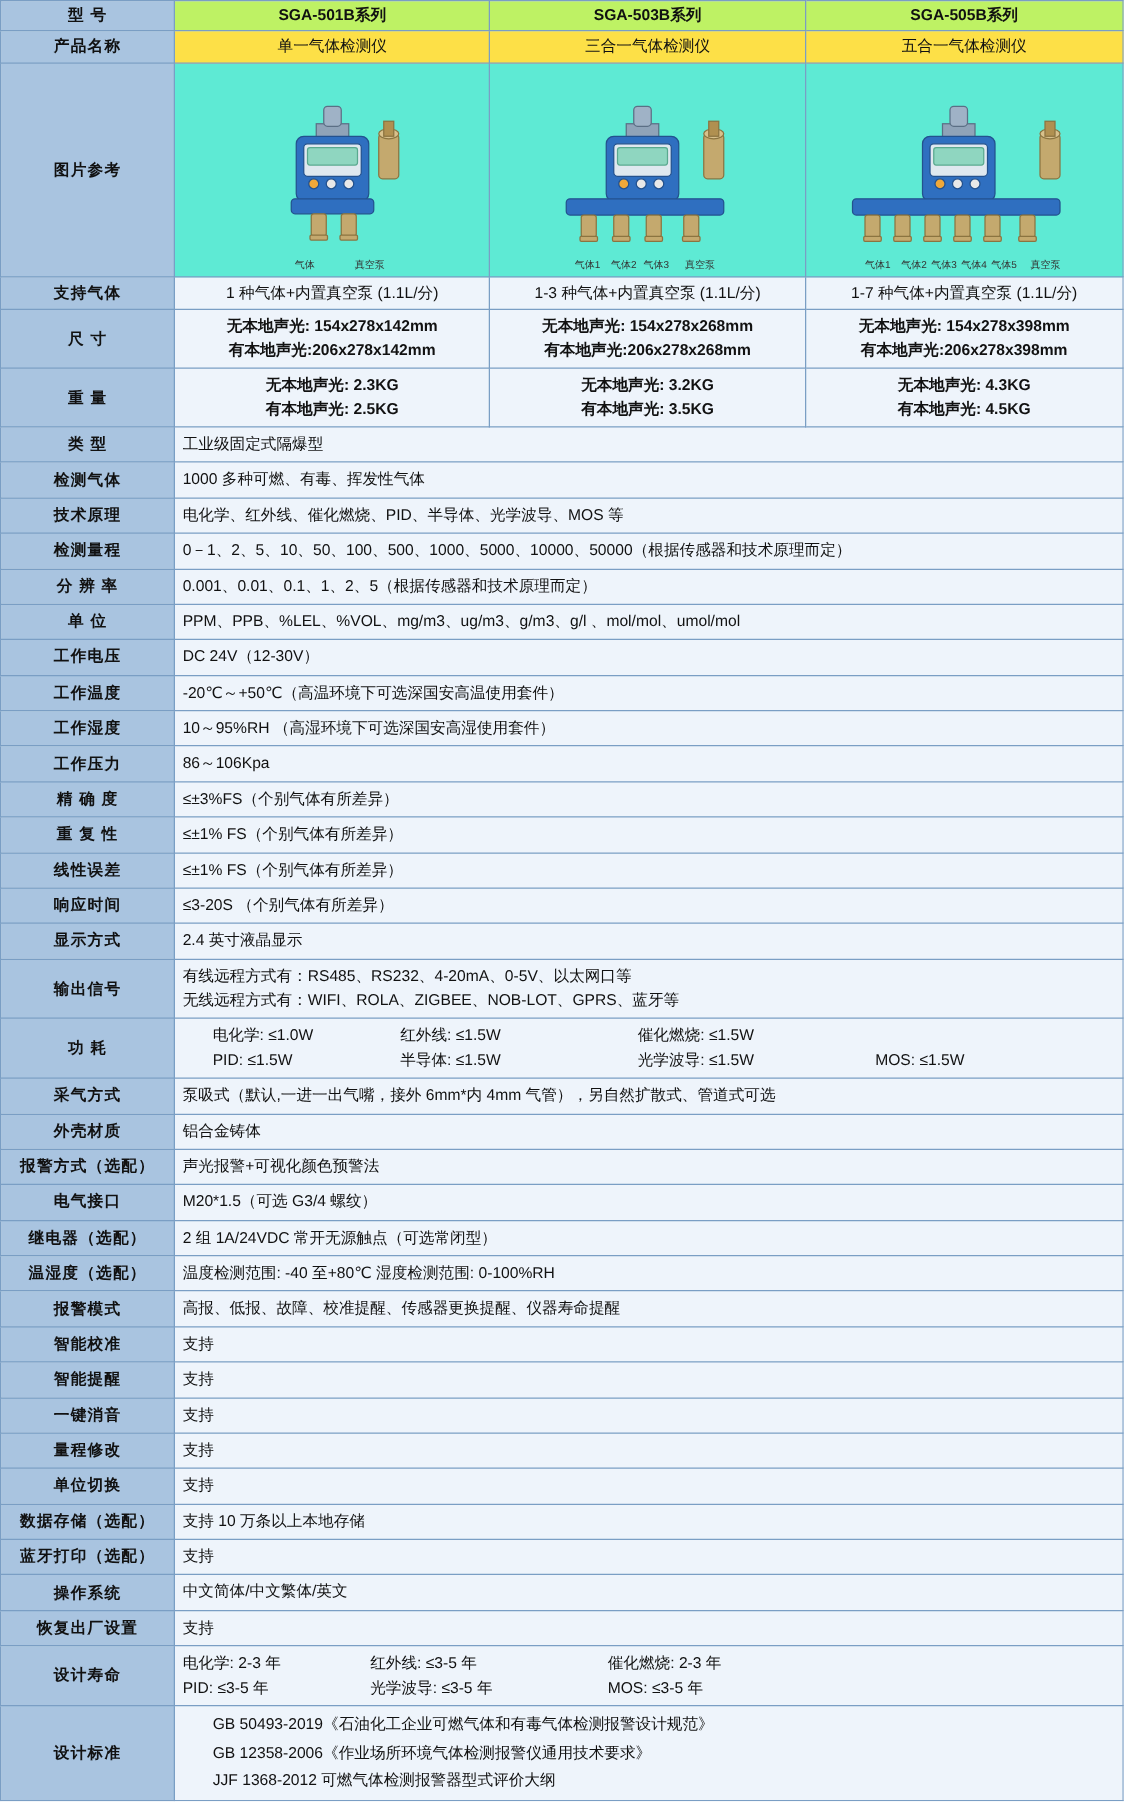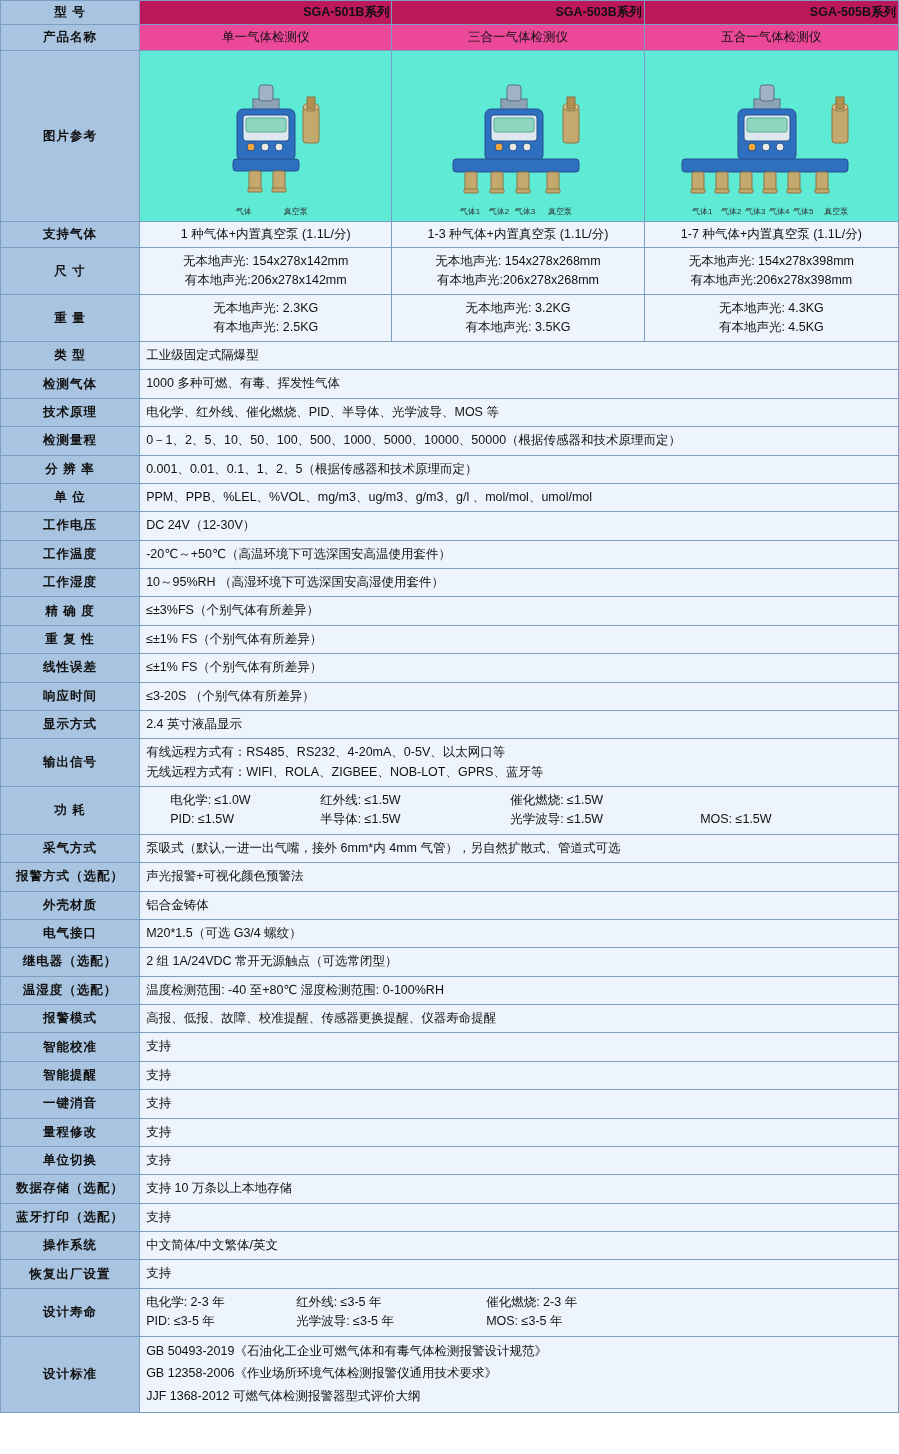--- a/index.html
+++ b/index.html
@@ -3,33 +3,33 @@
 <meta charset="utf-8">
 <style>
   html,body{margin:0;padding:0;background:#fff;}
   body{font-family:"Liberation Sans","DejaVu Sans",sans-serif;}
   .sheet{width:899px;margin:0;}
   table{border-collapse:collapse;width:899px;table-layout:fixed;}
   td{border:1px solid #7a9ec4;vertical-align:middle;font-size:12.5px;color:#111;}
   .lbl{background:#a9c4e0;text-align:center;font-weight:bold;width:139px;letter-spacing:1px;padding:3px 2px;}
   .val{background:#eef4fb;padding:4px 6px;line-height:1.55;}
   .valc{background:#eef4fb;padding:4px 22px;text-align:center;}
-  .hdr{background:#be185d;text-align:right;font-weight:bold;padding:0 2px;}
-  .sub{background:#ec4899;text-align:center;padding:4px 2px;}
+  .hdr{background:#bef264;text-align:center;font-weight:bold;padding:0 2px;}
+  .sub{background:#fde047;text-align:center;padding:4px 2px;}
   .imgcell{background:#5eead4;text-align:center;padding:4px 0;}
-  .two-line div{padding:1px 0;}
+  .two-line div{padding:1px 0;font-weight:bold;}
   .pwr-row{display:flex;}
   .pwr-row .c1{width:150px;margin-left:24px;}
   .pwr-row .c2{width:190px;}
   .pwr-row .c3{width:190px;}
   .life-row{display:flex;}
   .life-row .c1{width:150px;}
   .life-row .c2{width:190px;}
   .life-row .c3{width:190px;}
-  .std-list div{padding:1.5px 0;}
+  .std-list div{padding:1.5px 0;margin-left:24px;}
   
   .device{position:relative;display:inline-block;}
   .dev-svg{display:block;margin:0 auto;}
   .gaslabels{font-size:8px;color:#333;text-align:center;margin-top:1px;letter-spacing:0;}
   .gaslabels span{display:inline-block;text-align:center;}
 </style>
 </head>
 <body>
 
 <div class="sheet">
@@ -227,20 +227,24 @@
         </tr>
   <tr>
           <td class="lbl">工作温度</td>
           <td class="val" colspan="3">-20℃～+50℃（高温环境下可选深国安高温使用套件）</td>
         </tr>
   <tr>
           <td class="lbl">工作湿度</td>
           <td class="val" colspan="3">10～95%RH   （高湿环境下可选深国安高湿使用套件）</td>
         </tr>
   <tr>
+          <td class="lbl">工作压力</td>
+          <td class="val" colspan="3">86～106Kpa</td>
+        </tr>
+  <tr>
           <td class="lbl">精 确 度</td>
           <td class="val" colspan="3">≤±3%FS（个别气体有所差异）</td>
         </tr>
   <tr>
           <td class="lbl">重 复 性</td>
           <td class="val" colspan="3">≤±1% FS（个别气体有所差异）</td>
         </tr>
   <tr>
           <td class="lbl">线性误差</td>
           <td class="val" colspan="3">≤±1% FS（个别气体有所差异）</td>
@@ -277,26 +281,26 @@
         <span><span>MOS:</span> <span>≤1.5W</span></span>
       </div>
     </td>
   </tr>
 
   <tr>
           <td class="lbl">采气方式</td>
           <td class="val" colspan="3">泵吸式（默认,一进一出气嘴，接外 6mm*内 4mm 气管），另自然扩散式、管道式可选</td>
         </tr>
   <tr>
+          <td class="lbl">外壳材质</td>
+          <td class="val" colspan="3">铝合金铸体</td>
+        </tr>
+  <tr>
           <td class="lbl">报警方式（选配）</td>
           <td class="val" colspan="3">声光报警+可视化颜色预警法</td>
-        </tr>
-  <tr>
-          <td class="lbl">外壳材质</td>
-          <td class="val" colspan="3">铝合金铸体</td>
         </tr>
   <tr>
           <td class="lbl">电气接口</td>
           <td class="val" colspan="3">M20*1.5（可选 G3/4 螺纹）</td>
         </tr>
   <tr>
           <td class="lbl">继电器（选配）</td>
           <td class="val" colspan="3">2 组 1A/24VDC 常开无源触点（可选常闭型）</td>
         </tr>
   <tr>

